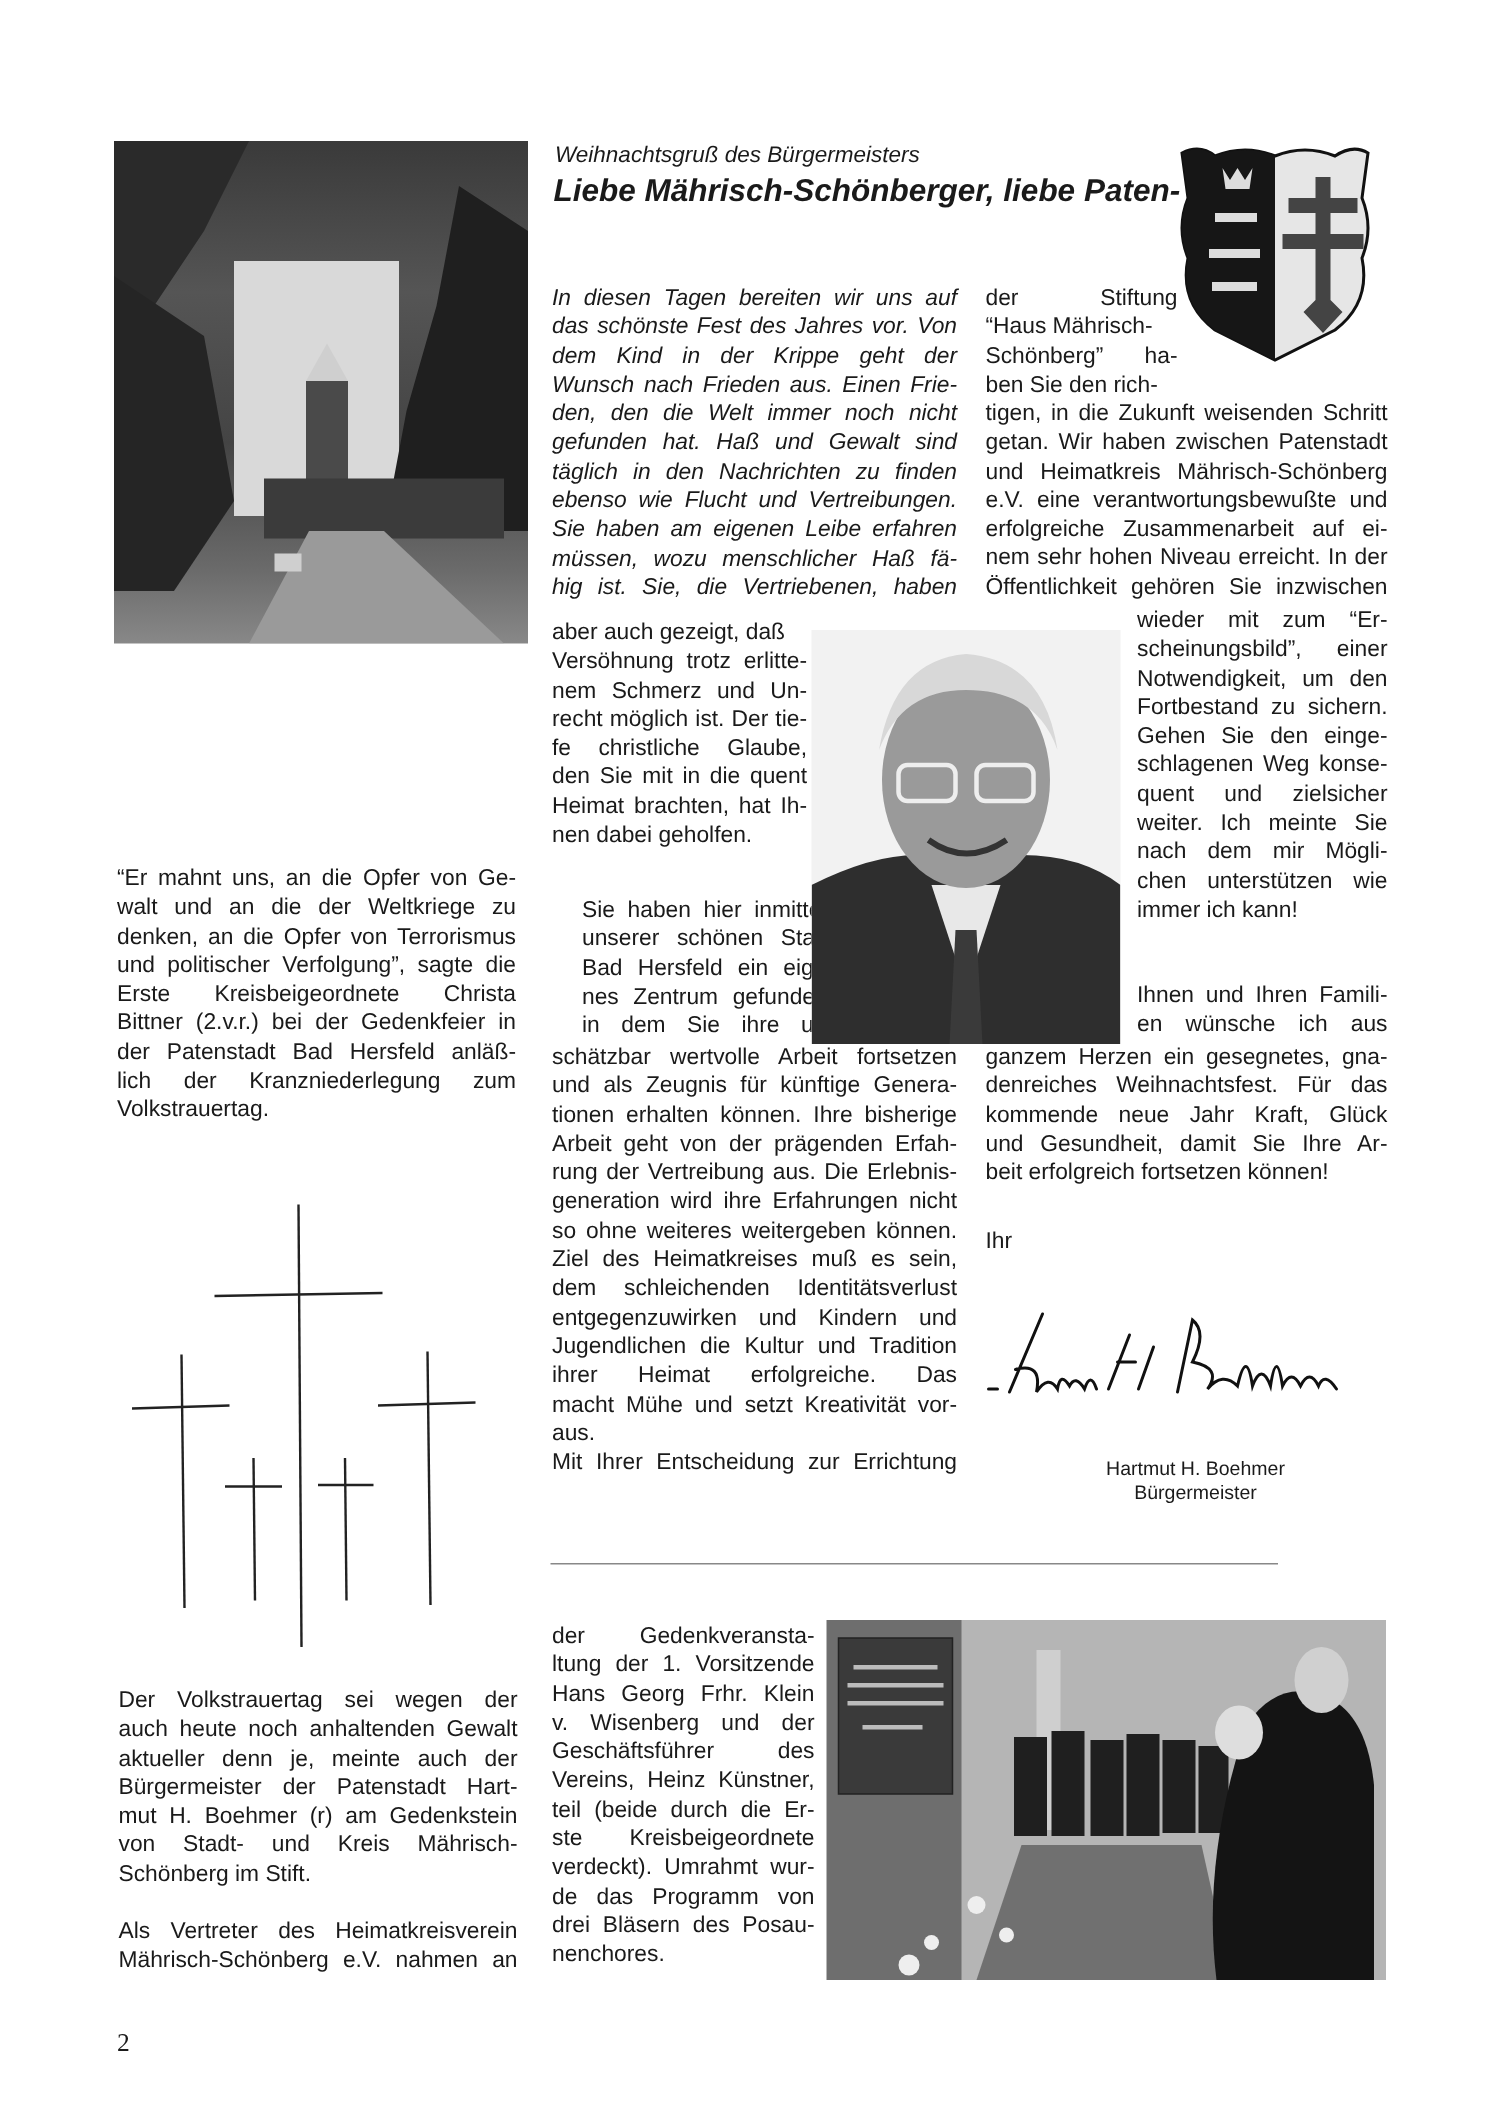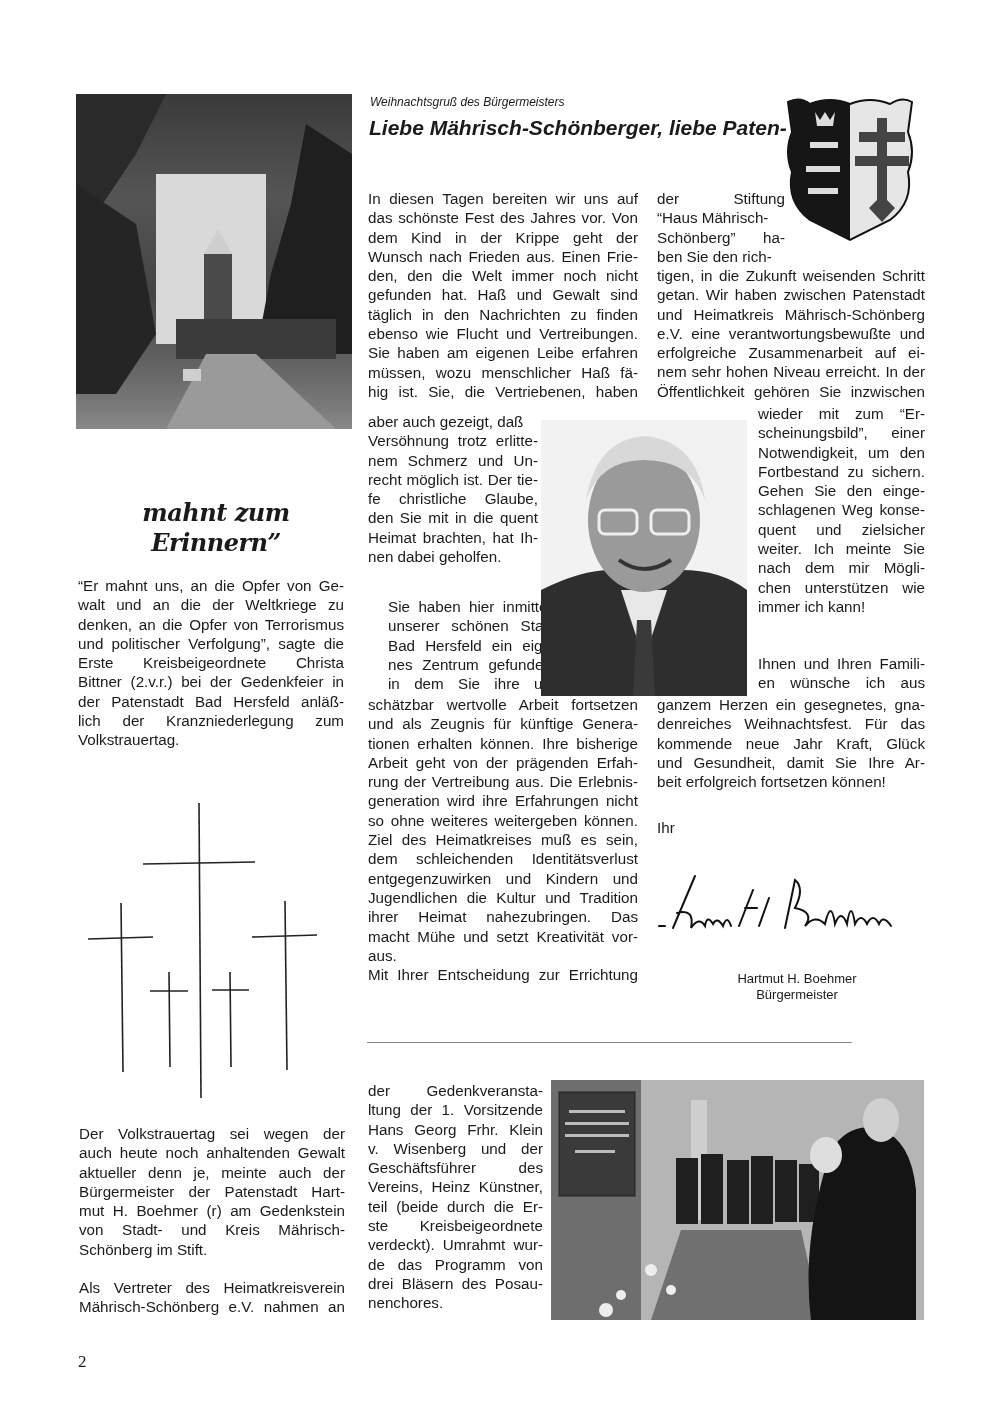--- a/index.html
+++ b/index.html
@@ -3,21 +3,21 @@
 <meta charset="utf-8">
 <style>
   html, body { margin:0; padding:0; background:#fff; }
   body { width:1000px; height:1412px; position:relative; overflow:hidden;
          font-family:"Liberation Sans", sans-serif; color:#1a1a1a; }
   .abs { position:absolute; }
   .txt { font-size:15.2px; line-height:19.3px; text-align:justify; }
   .line { display:block; text-align:justify; text-align-last:justify; white-space:nowrap; }
   .line.last { text-align-last:left; }
   .photo { background:#555; overflow:hidden; }
-  .kicker { font-style:italic; font-size:12px;text-align:right; }
+  .kicker { font-style:italic; font-size:15px;text-align:right; }
   .headline { font-style:italic; font-weight:bold; font-size:21px; line-height:21px; }
   .fraktur { font-family:"DejaVu Serif", serif; font-weight:bold; font-size:24px; line-height:30px; text-align:center; font-style:italic; letter-spacing:-0.5px; }
   .caption-sig { font-size:13px; line-height:16px; text-align:center; }
   .pagenum { font-family:"Liberation Serif", serif; font-size:17px; }
 </style>
 </head>
 <body>
 
 <div class="abs photo" style="left:76px;top:94px;width:276px;height:335px;background:linear-gradient(180deg,#3a3a3a 0%,#555 30%,#444 60%,#6a6a6a 85%,#888 100%);">
   <svg width="276" height="335" viewBox="0 0 276 335">
@@ -27,21 +27,20 @@
     <polygon points="0,90 60,130 80,240 40,300 0,300" fill="#252525"></polygon>
     <rect x="128" y="160" width="28" height="75" fill="#4a4a4a"></rect>
     <polygon points="128,160 142,135 156,160" fill="#cfcfcf"></polygon>
     <rect x="100" y="225" width="160" height="40" fill="#3b3b3b"></rect>
     <polygon points="90,335 130,260 180,260 260,335" fill="#9a9a9a"></polygon>
     <rect x="107" y="275" width="18" height="12" fill="#cfcfcf"></rect>
   </svg>
 </div>
 
 <div class="abs fraktur" style="left:76px;top:498px;width:280px;">
-  <div>mahnt zum Erinnern”</div>
 </div>
 
 <div class="abs txt" style="left:78px;top:576px;width:266px;">
   <span class="line">“Er mahnt uns, an die Opfer von Ge-</span>
   <span class="line">walt und an die der Weltkriege zu</span>
   <span class="line">denken, an die Opfer von Terrorismus</span>
   <span class="line">und politischer Verfolgung”, sagte die</span>
   <span class="line">Erste Kreisbeigeordnete Christa</span>
   <span class="line">Bittner (2.v.r.) bei der Gedenkfeier in</span>
   <span class="line">der Patenstadt Bad Hersfeld anläß-</span>
@@ -89,21 +88,21 @@
   <path d="M8,10 Q20,4 30,12 Q50,4 70,12 L70,148 Q50,138 30,128 Q6,110 12,80 Q4,60 12,40 Z" fill="#161616"></path>
   <g fill="#ddd">
     <rect x="30" y="50" width="28" height="6"></rect>
     <rect x="26" y="74" width="34" height="6"></rect>
     <rect x="28" y="96" width="30" height="6"></rect>
     <polygon points="35,20 40,28 45,20 50,28 55,20 53,34 37,34"></polygon>
   </g>
   <path d="M97,26 h10 v14 h18 v10 h-18 v14 h22 v10 h-22 v34 l8,8 l-13,14 l-13,-14 l8,-8 v-34 h-22 v-10 h22 v-14 h-18 v-10 h18 z" fill="#444"></path>
 </svg>
 
-<div class="abs txt" style="left:368px;top:189px;width:270px;">
+<div class="abs txt" style="left:368px;top:189px;width:270px;font-style:italic;">
   <span class="line">In diesen Tagen bereiten wir uns auf</span>
   <span class="line">das schönste Fest des Jahres vor. Von</span>
   <span class="line">dem Kind in der Krippe geht der</span>
   <span class="line">Wunsch nach Frieden aus. Einen Frie-</span>
   <span class="line">den, den die Welt immer noch nicht</span>
   <span class="line">gefunden hat. Haß und Gewalt sind</span>
   <span class="line">täglich in den Nachrichten zu finden</span>
   <span class="line">ebenso wie Flucht und Vertreibungen.</span>
   <span class="line">Sie haben am eigenen Leibe erfahren</span>
   <span class="line">müssen, wozu menschlicher Haß fä-</span>
@@ -147,21 +146,21 @@
   <span class="line">und als Zeugnis für künftige Genera-</span>
   <span class="line">tionen erhalten können. Ihre bisherige</span>
   <span class="line">Arbeit geht von der prägenden Erfah-</span>
   <span class="line">rung der Vertreibung aus. Die Erlebnis-</span>
   <span class="line">generation wird ihre Erfahrungen nicht</span>
   <span class="line">so ohne weiteres weitergeben können.</span>
   <span class="line">Ziel des Heimatkreises muß es sein,</span>
   <span class="line">dem schleichenden Identitätsverlust</span>
   <span class="line">entgegenzuwirken und Kindern und</span>
   <span class="line">Jugendlichen die Kultur und Tradition</span>
-  <span class="line">ihrer Heimat nahezubringen. Das</span>
+  <span class="line">ihrer Heimat erfolgreiche. Das</span>
   <span class="line">macht Mühe und setzt Kreativität vor-</span>
   <span class="line last">aus.</span>
   <span class="line">Mit Ihrer Entscheidung zur Errichtung</span>
 </div>
 
 <div class="abs txt" style="left:657px;top:189px;width:128px;">
   <span class="line">der Stiftung</span>
   <span class="line last">“Haus Mährisch-</span>
   <span class="line">Schönberg” ha-</span>
   <span class="line last">ben Sie den rich-</span>

